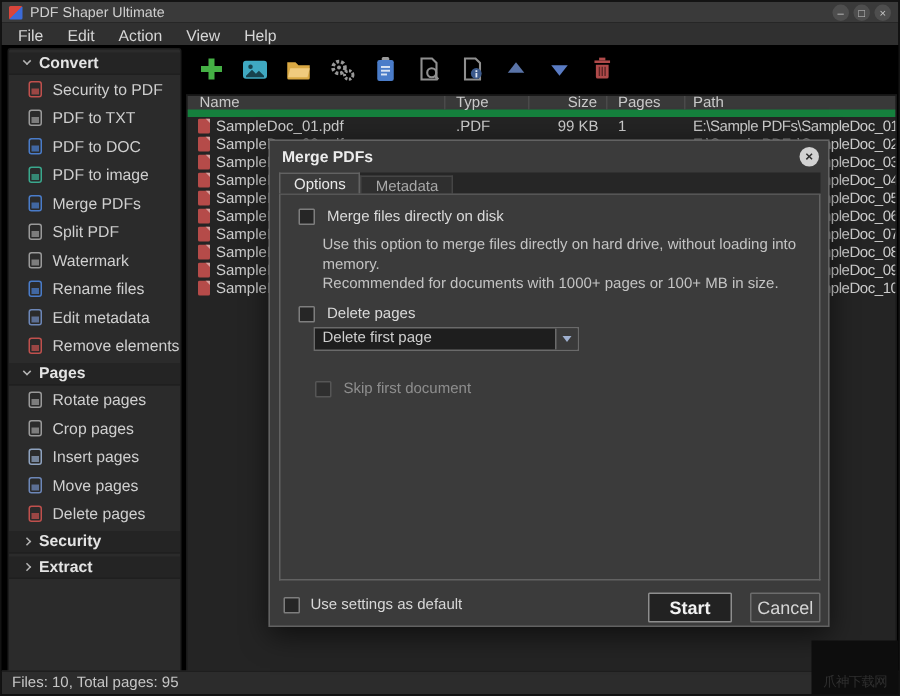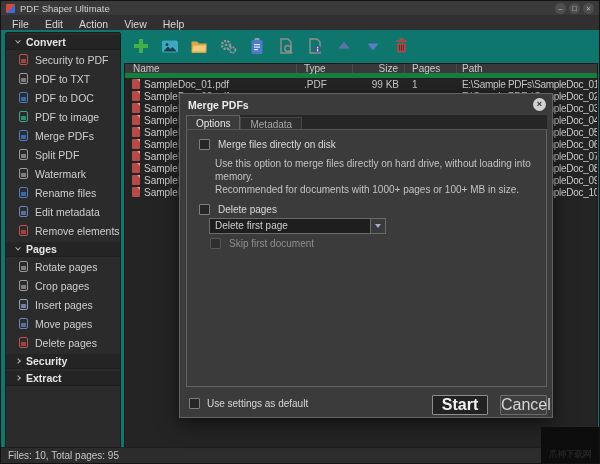--- a/index.html
+++ b/index.html
@@ -1,17 +1,17 @@
 <!DOCTYPE html>
 <html><head>
 <meta charset="utf-8">
 <style>
   *{margin:0;padding:0;box-sizing:border-box}
   html,body{background:#1b1b1b;font-family:"Liberation Sans",sans-serif}
-  .window{position:relative;width:600px;height:464px;background:#0f766e;border:1px solid #131313;overflow:hidden;color:#d0d0d0}
+  .window{position:relative;width:600px;height:464px;background:#000000;border:1px solid #131313;overflow:hidden;color:#d0d0d0}
 
   
   .titlebar{position:absolute;top:0;left:0;right:0;height:14px;background:#3a3a3a;display:flex;align-items:center;padding:0 5px;font-size:9.5px;color:#cfcfcf}
   .appicon{width:9px;height:9px;margin-right:5px;border-radius:1px;background:linear-gradient(135deg,#d8463c 0 50%,#3c6bd8 50% 100%);flex:0 0 auto}
   .winbtns{margin-left:auto;display:flex;gap:3px}
   .winbtn{width:11px;height:11px;border-radius:50%;background:#4e4e4e;color:#c9c9c9;font-size:7.5px;line-height:11px;text-align:center}
 
   
   .menubar{position:absolute;top:14px;left:0;right:0;height:15px;display:flex;align-items:flex-end;padding:0 3px;font-size:10.5px;color:#d6d6d6;background:#303030}
   .menuitem{padding:0 8px}
@@ -64,23 +64,23 @@
   .cb{width:11px;height:11px;background:#262626;border:1px solid #7e7e7e;border-radius:1px;flex:0 0 auto}
   .cb.disabled{border-color:#565656;background:#2f2f2f}
   .optrow{position:absolute;display:flex;gap:8px;align-items:center;color:#dadada}
   .row-merge{top:9px;left:12px}
   .desc{position:absolute;top:27px;left:28px;color:#c3c3c3;line-height:13px}
   .row-delete{top:74px;left:12px}
   .combo{position:absolute;top:88px;left:22px;width:177px;height:16px;display:flex;border:1px solid #6a6a6a;background:#1e1e1e}
   .combo-text{flex:1;line-height:14px;padding-left:5px;color:#cfcfcf;overflow:hidden;white-space:nowrap}
   .combo-btn{width:15px;background:#3a3a3a;border-left:1px solid #6a6a6a;display:flex;align-items:center;justify-content:center}
   .combo-arrow{width:0;height:0;border-left:3px solid transparent;border-right:3px solid transparent;border-top:4px solid #9fb0cf}
-  .row-skip{top:108px;left:23px;color:#8e8e8e}
+  .row-skip{top:124px;left:23px;color:#8e8e8e}
   .dlg-footrow{position:absolute;top:304px;left:9px;display:flex;gap:7px;align-items:flex-end;color:#d8d8d8}
-  .btn{position:absolute;top:301px;height:20px;font-size:16px;text-align:center;line-height:18px;border-radius:1px}
+  .btn{position:absolute;top:301px;height:20px;font-size:12px;text-align:center;line-height:18px;border-radius:1px}
   .btn-start{left:252px;width:56px;background:#222;border:1px solid #8e8e8e;font-weight:bold;color:#f2f2f2}
   .btn-cancel{left:320px;width:47px;background:#3e3e3e;border:1px solid #6c6c6c;color:#d5d5d5}
 
   
   .watermark{position:absolute;right:0;bottom:0;width:58px;height:36px;background:#0d0d0d;display:flex;align-items:flex-end;justify-content:center;font-size:9px;color:#2f2f2f;z-index:9;padding-bottom:2px;letter-spacing:-0.5px;overflow:hidden}
 </style>
 </head>
 <body>
 
 <div class="window">

